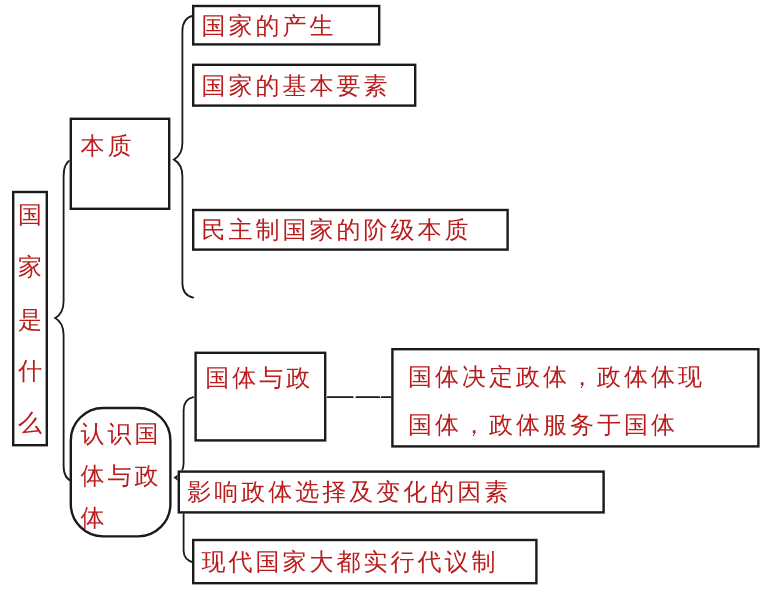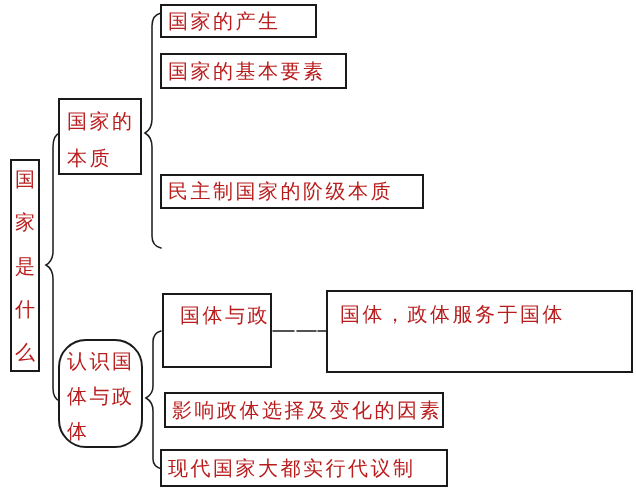--- a/index.html
+++ b/index.html
@@ -54,24 +54,24 @@
   .essence-box   { left: 58px;  top: 98px;  width: 84px;  height: 77px;  }
   .essence-box .line { line-height: 37px; }
   .a1 { left: 160px; top: 4px;   width: 157px; height: 34px; }
   .a2 { left: 160px; top: 53px;  width: 187px; height: 36px; }
   .a3 { left: 160px; top: 117px; width: 338px; height: 36px; }
   .a4 { left: 160px; top: 174px; width: 264px; height: 35px; }
   .a5 { left: 160px; top: 234px; width: 471px; height: 35px; }
   .system-box    { left: 58px;  top: 339px; width: 85px;  height: 109px; border-radius: 28px; }
   .system-box .line { line-height: 35px; }
   .relation-box  { left: 162px; top: 293px; width: 110px; height: 75px; padding-top: 2px; }
-  .relation-box .line { line-height: 36px; text-align: right; }
+  .relation-box .line { line-height: 36px; }
   .detail-box    { left: 326px; top: 290px; width: 307px; height: 83px; padding: 2px 0 0 12px; }
   .detail-box .line { line-height: 40px; }
-  .b2 { left: 164px; top: 392px; width: 280px; height: 36px; }
+  .b2 { left: 148px; top: 392px; width: 356px; height: 36px; }
   .b3 { left: 160px; top: 449px; width: 288px; height: 38px; }
   .lines-overlay {
     position: absolute;
     left: 0; top: 0;
     width: 636px;
     height: 493px;
     pointer-events: none;
   }
   .lines-overlay path {
     fill: none;
@@ -94,21 +94,20 @@
 
   <div class="box root-box vertical-box">
     <span class="char">国</span>
     <span class="char">家</span>
     <span class="char">是</span>
     <span class="char">什</span>
     <span class="char">么</span>
   </div>
 
   <div class="box essence-box multi">
-    <div class="line">国家的</div>
     <div class="line">本质</div>
   </div>
 
   <div class="box single a1">
     <span>国家的产生</span>
   </div>
   <div class="box single a2">
     <span>国家的基本要素</span>
   </div>
   <div class="box single a4">
@@ -119,20 +118,21 @@
     <div class="line">认识国</div>
     <div class="line">体与政</div>
     <div class="line">体</div>
   </div>
 
   <div class="box relation-box multi">
     <div class="line">国体与政</div>
   </div>
 
   <div class="box detail-box multi">
+    <div class="line">国体决定政体，政体体现</div>
     <div class="line">国体，政体服务于国体</div>
   </div>
 
   <div class="box single b2">
     <span>影响政体选择及变化的因素</span>
   </div>
   <div class="box single b3">
     <span>现代国家大都实行代议制</span>
   </div>
 

